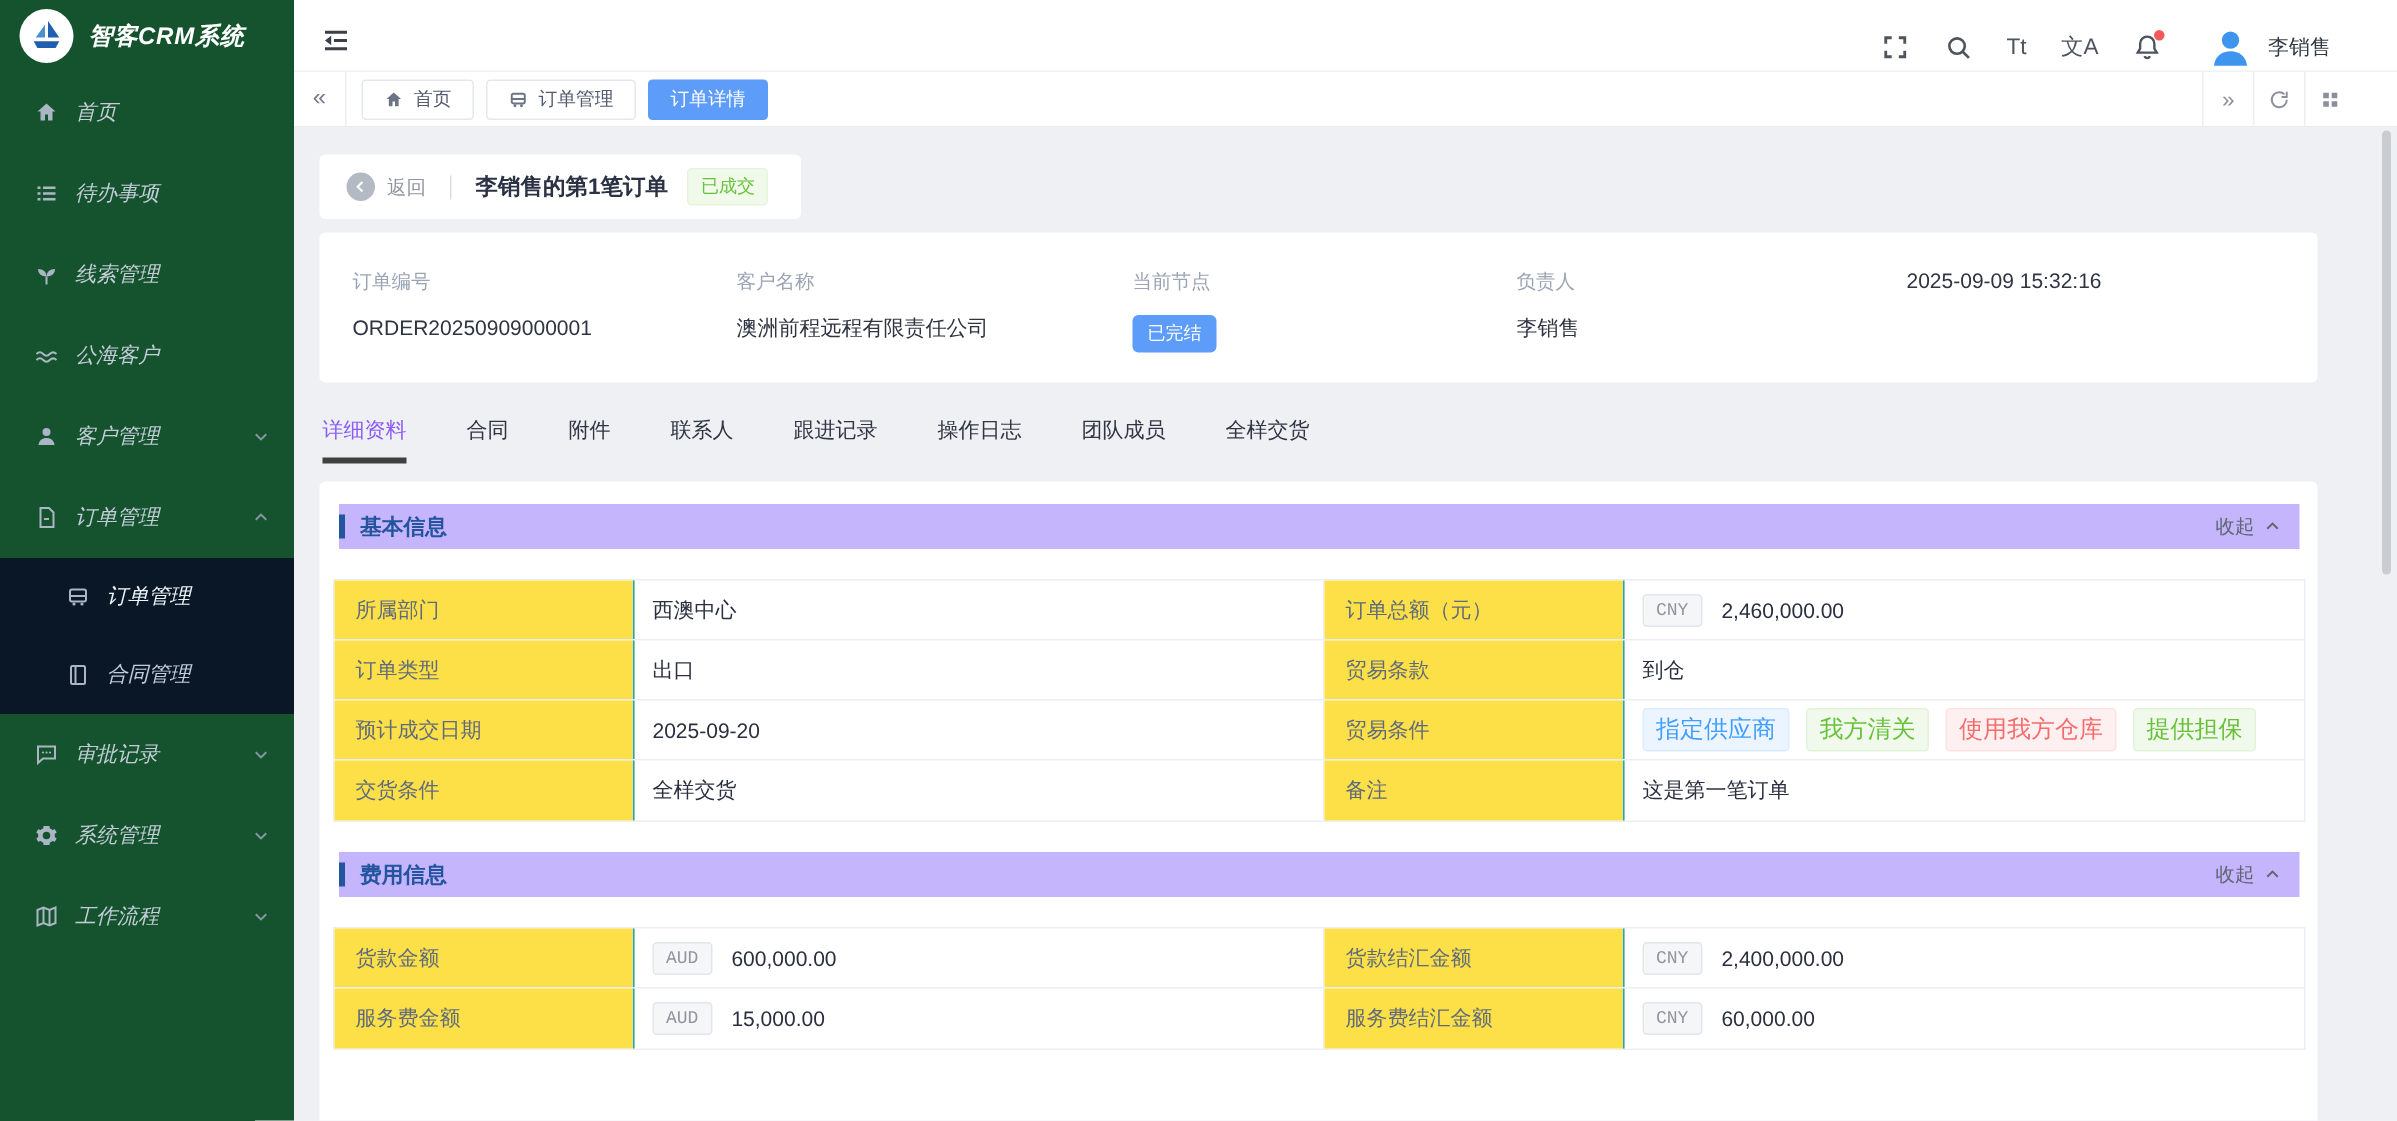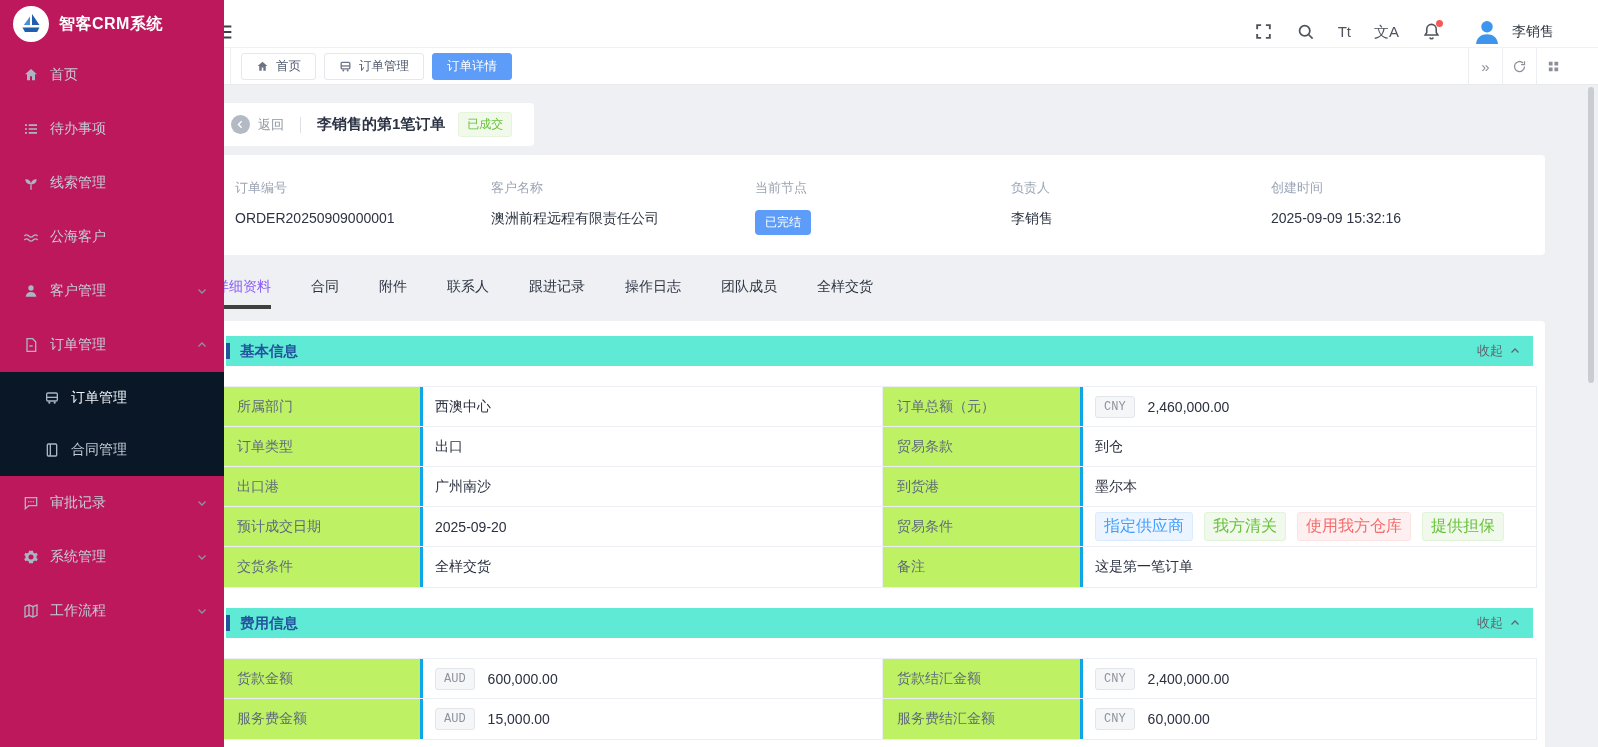--- a/index.html
+++ b/index.html
@@ -1,34 +1,34 @@
 <!DOCTYPE html>
 <html><head>
 <meta charset="utf-8">
 <style>
   * { margin:0; padding:0; box-sizing:border-box; }
   html,body { width:1598px; height:747px; overflow:hidden; background:#eef0f4;
     font-family:"Liberation Sans","DejaVu Sans",sans-serif; }
   svg { display:block; }
 
   
-  .sidebar { position:absolute; left:0; top:0; width:224px; height:747px; background:#be185d; z-index:5; }
+  .sidebar { position:absolute; left:0; top:0; width:196px; height:747px; background:#14532d; z-index:5;font-style:italic; }
   .logo-row { height:48px; display:flex; align-items:center; gap:10px; padding-left:13px; }
   .logo-circle { width:36px; height:36px; border-radius:50%; background:#fff; display:flex; align-items:center; justify-content:center; }
   .app-title { color:#fff; font-size:16px; font-weight:bold; letter-spacing:.5px; }
   .menu-item { height:54px; display:flex; align-items:center; gap:11px; padding:0 16px 0 23px; color:#c3ccd8; font-size:14px; cursor:pointer; }
   .menu-item .mi-icon { width:16px; height:16px; color:#aab6c4; flex:0 0 16px; }
   .menu-item .mi-label { flex:1; }
   .menu-item .chev { width:12px; height:12px; color:#8a97a6; }
   .submenu { background:#0a1726; }
   .submenu .menu-item { height:52px; padding-left:44px; }
   .submenu .menu-item.active { color:#eef3f9; }
 
   
-  .topbar { position:absolute; left:196px; top:0; right:0; height:48px; background:#fff; border-bottom:1px solid #f0f1f3; display:flex; align-items:center; padding:16px 44px 0 17px; z-index:4; }
+  .topbar { position:absolute; left:196px; top:0; right:0; height:48px; background:#fff; border-bottom:1px solid #f0f1f3; display:flex; padding:16px 44px 0 17px; z-index:4; }
   .collapse-btn-top { width:22px; height:22px; color:#3a3f48; cursor:pointer; }
   .topbar-right { margin-left:auto; display:flex; align-items:center; gap:23px; }
   .tool-icon { width:19px; height:19px; color:#4e545e; cursor:pointer; }
   .tool-text { font-size:15px; color:#4e545e; cursor:pointer; line-height:19px; }
   .bell-wrap { position:relative; cursor:pointer; }
   .bell-dot { position:absolute; right:-2px; top:-2px; width:7px; height:7px; border-radius:50%; background:#f25a5a; }
   .user-wrap { display:flex; align-items:center; gap:10px; margin-left:8px; cursor:pointer; }
   .avatar-svg { width:30px; height:30px; }
   .user-name { font-size:14px; color:#333a45; }
 
@@ -57,30 +57,30 @@
   .info-card { background:#fff; border-radius:4px; height:100px; padding:24px 0 0 22px; display:grid; grid-template-columns:256px 264px 256px 260px 1fr; margin-bottom:0; }
   .info-label { font-size:13px; color:#9ba4b5; margin-bottom:13px; }
   .info-value { font-size:14px; color:#2e3442; }
   .badge-node { display:inline-block; font-size:12px; color:#fff; background:#5d9cf8; border-radius:4px; padding:4px 10px; }
 
   .detail-tabs { display:flex; gap:40px; margin:23px 0 0 2px; }
   .detail-tab { font-size:14px; color:#2f3542; padding-bottom:9px; cursor:pointer; }
   .detail-tab.active { color:#8b5cf6; border-bottom:4px solid #404040; }
 
   .content-card { background:#fff; border-radius:4px; margin-top:12px; padding:15px 8px 20px 9px; height:620px; }
-  .section-header { height:30px; background:#5eead4; display:flex; align-items:center; margin:0 4px 20px 4px; padding-right:12px; }
+  .section-header { height:30px; background:#c4b5fd; display:flex; align-items:center; margin:0 4px 20px 4px; padding-right:12px; }
   .accent-bar { width:4px; height:16px; background:#24549e; margin:0 10px 0 0; }
   .section-title { font-size:14.5px; font-weight:bold; color:#24549e; }
   .collapse-btn { margin-left:auto; display:flex; align-items:center; gap:6px; color:#5f6572; font-size:13px; cursor:pointer; }
   .collapse-btn svg { width:12px; height:12px; color:#5f6572; }
 
   .kv-table { border:1px solid #ebeef5; margin-bottom:20px; }
   .kv-row { display:grid; grid-template-columns:200px 460px 200px 1fr; border-bottom:1px solid #ebeef5; height:40px; }
   .kv-row:last-child { border-bottom:none; }
-  .kv-label { background:#bef264; color:#5f6b7d; font-size:14px; display:flex; align-items:center; padding-left:14px; border-right:3px solid #0ea5e9;font-family:Liberation Mono, monospace; }
+  .kv-label { background:#fde047; color:#5f6b7d; font-size:14px; display:flex; align-items:center; padding-left:14px; border-right:1px solid #0ea5e9;font-family:Liberation Mono, monospace; }
   .kv-value { display:flex; align-items:center; padding-left:12px; font-size:14px; color:#2b3040; border-right:1px solid #ebeef5; }
   .kv-value:last-child { border-right:none; }
   .cur-tag { font-size:12px; color:#9094a0; background:#f4f6f8; border:1px solid #e2e5ea; border-radius:3px; padding:3px 8px; margin-right:13px;font-family:Liberation Mono, monospace; }
   .cond-tag { font-size:16px; border-radius:3px; padding:3px 8px; margin-right:11px; }
   .tag-blue  { color:#409eff; background:#ecf5ff; border:1px solid #d9ecff; }
   .tag-green { color:#67c23a; background:#f0f9eb; border:1px solid #e1f3d8; }
   .tag-red   { color:#f56c6c; background:#fef0f0; border:1px solid #fde2e2; }
 
   .scroll-thumb { position:absolute; right:4px; top:87px; width:6px; height:296px; background:#c9ccd1; border-radius:3px; z-index:6; }
 </style>
@@ -343,21 +343,20 @@
     </div>
     <div>
       <div class="info-label">当前节点</div>
       <div class="info-value"><span class="badge-node">已完结</span></div>
     </div>
     <div>
       <div class="info-label">负责人</div>
       <div class="info-value">李销售</div>
     </div>
     <div>
-      <div class="info-label">创建时间</div>
       <div class="info-value">2025-09-09 15:32:16</div>
     </div>
   </div>
 
   <div class="detail-tabs">
     <span class="detail-tab active">详细资料</span>
     <span class="detail-tab">合同</span>
     <span class="detail-tab">附件</span>
     <span class="detail-tab">联系人</span>
     <span class="detail-tab">跟进记录</span>
@@ -389,26 +388,20 @@
           <span>2,460,000.00</span>
         </div>
       </div>
       <div class="kv-row">
         <div class="kv-label">订单类型</div>
         <div class="kv-value">出口</div>
         <div class="kv-label">贸易条款</div>
         <div class="kv-value">到仓</div>
       </div>
       <div class="kv-row">
-        <div class="kv-label">出口港</div>
-        <div class="kv-value">广州南沙</div>
-        <div class="kv-label">到货港</div>
-        <div class="kv-value">墨尔本</div>
-      </div>
-      <div class="kv-row">
         <div class="kv-label">预计成交日期</div>
         <div class="kv-value">2025-09-20</div>
         <div class="kv-label">贸易条件</div>
         <div class="kv-value">
           <span class="cond-tag tag-blue">指定供应商</span>
           <span class="cond-tag tag-green">我方清关</span>
           <span class="cond-tag tag-red">使用我方仓库</span>
           <span class="cond-tag tag-green">提供担保</span>
         </div>
       </div>

